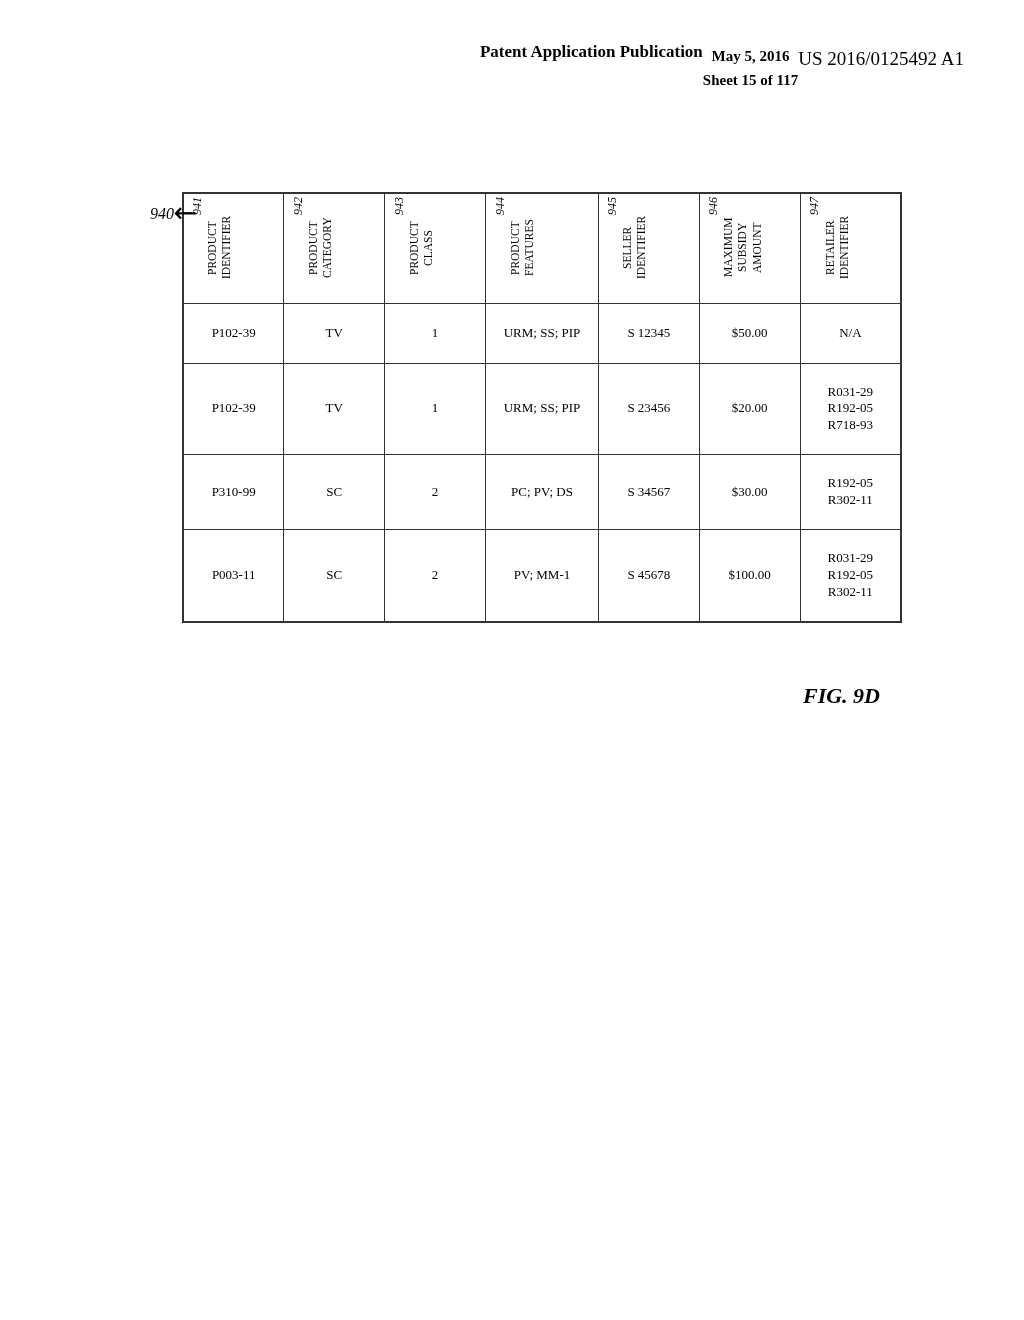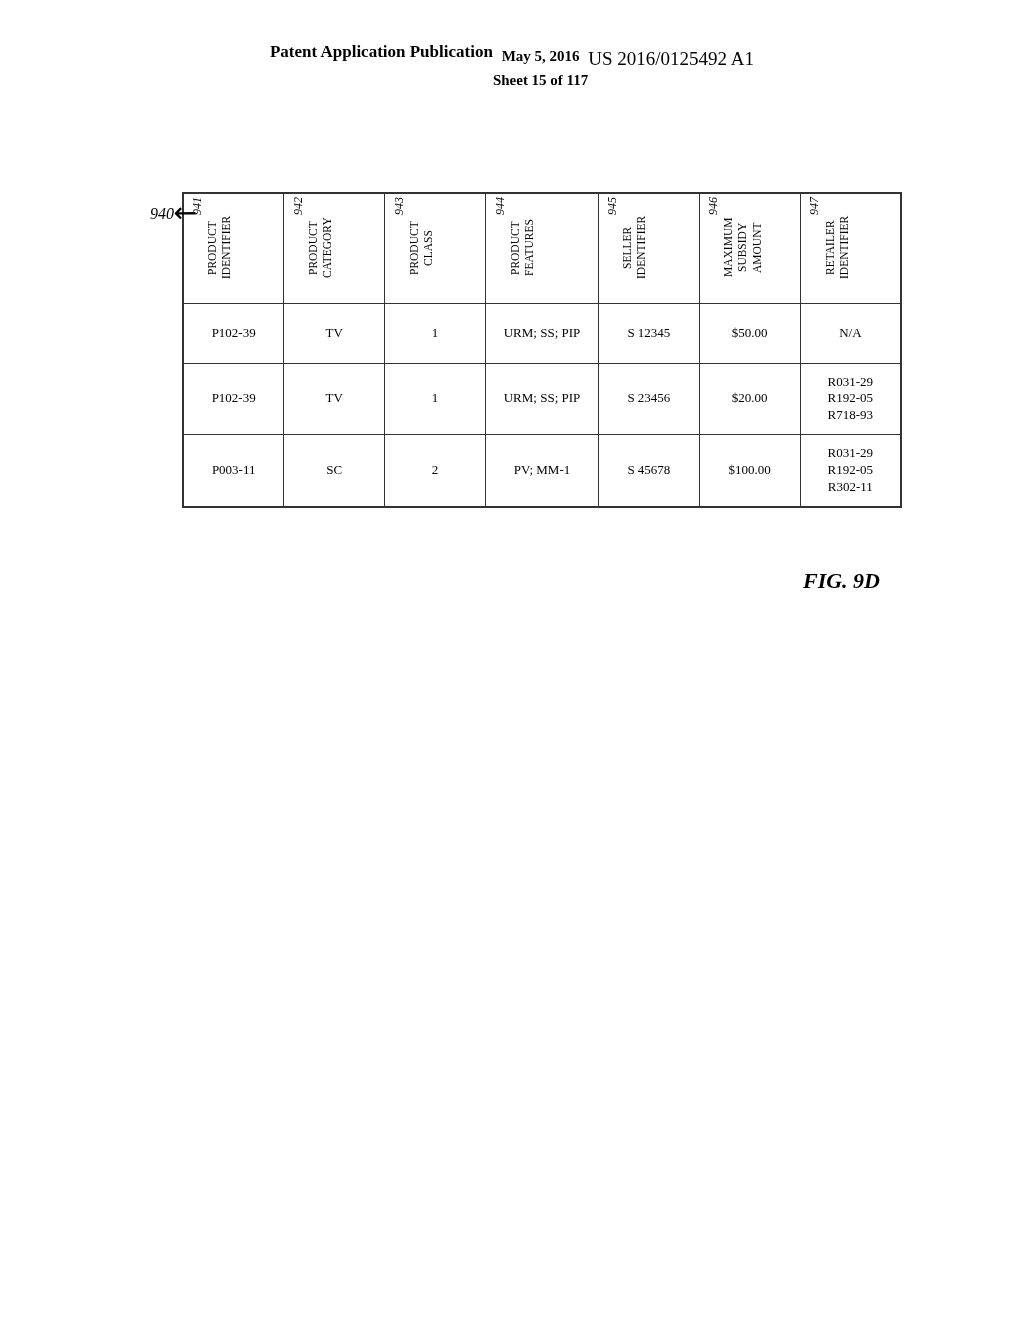--- a/index.html
+++ b/index.html
@@ -8,21 +8,21 @@
       font-family: 'Times New Roman', Times, serif;
       width: 1024px;
       min-height: 1320px;
       position: relative;
       overflow-x: hidden;
     }
 
     
     .page-header {
       display: flex;
-      justify-content: center;
+      justify-content: flex-end;
       align-items: flex-start;
       padding: 40px 60px 20px 60px;
       border-bottom: none;
     }
     .header-left {
       font-size: 17px;
       font-weight: bold;
       line-height: 1.4;
       max-width: 380px;
     }
@@ -103,21 +103,21 @@
       text-align: center;
       writing-mode: vertical-rl;
       text-orientation: mixed;
       transform: rotate(180deg);
       height: 110px;
       width: auto;
     }
 
     .data-table tbody td {
       font-size: 13px;
-      padding: 10px 6px;
+      padding: 20px 6px;
       height: 60px;
     }
 
     
     .fig-label {
       font-size: 22px;
       font-weight: bold;
       margin-top: 60px;
       align-self: flex-end;
       margin-right: 84px;
@@ -218,20 +218,30 @@
           <td>TV</td>
           <td>1</td>
           <td>URM; SS; PIP</td>
           <td>S 23456</td>
           <td>$20.00</td>
           <td style="white-space:pre-line;">R031-29
 R192-05
 R718-93</td>
         </tr>
         <tr>
+          <td>P310-99</td>
+          <td>SC</td>
+          <td>2</td>
+          <td>PC; PV; DS</td>
+          <td>S 34567</td>
+          <td>$30.00</td>
+          <td style="white-space:pre-line;">R192-05
+R302-11</td>
+        </tr>
+        <tr>
           <td>P003-11</td>
           <td>SC</td>
           <td>2</td>
           <td>PV; MM-1</td>
           <td>S 45678</td>
           <td>$100.00</td>
           <td style="white-space:pre-line;">R031-29
 R192-05
 R302-11</td>
         </tr>

